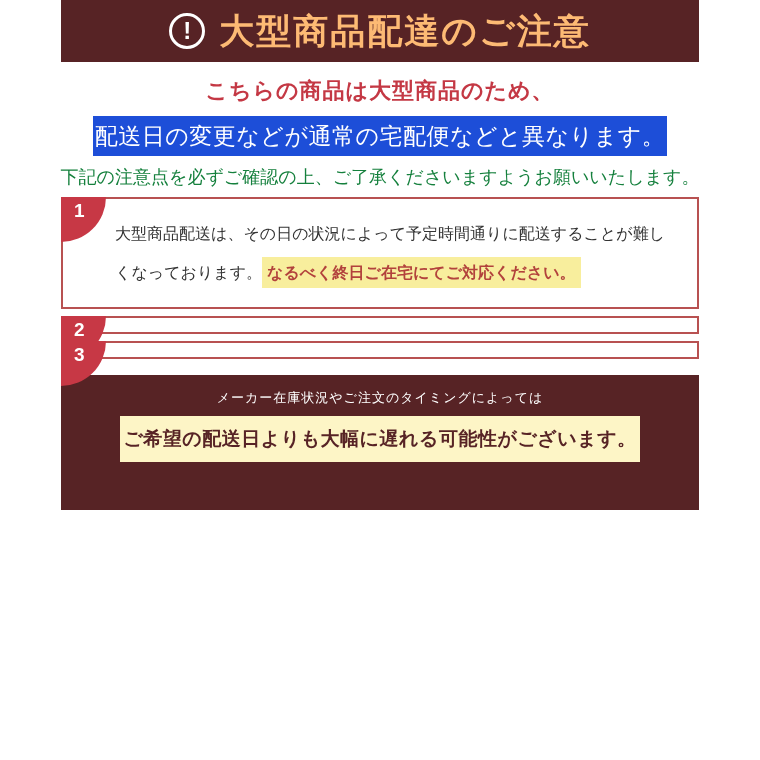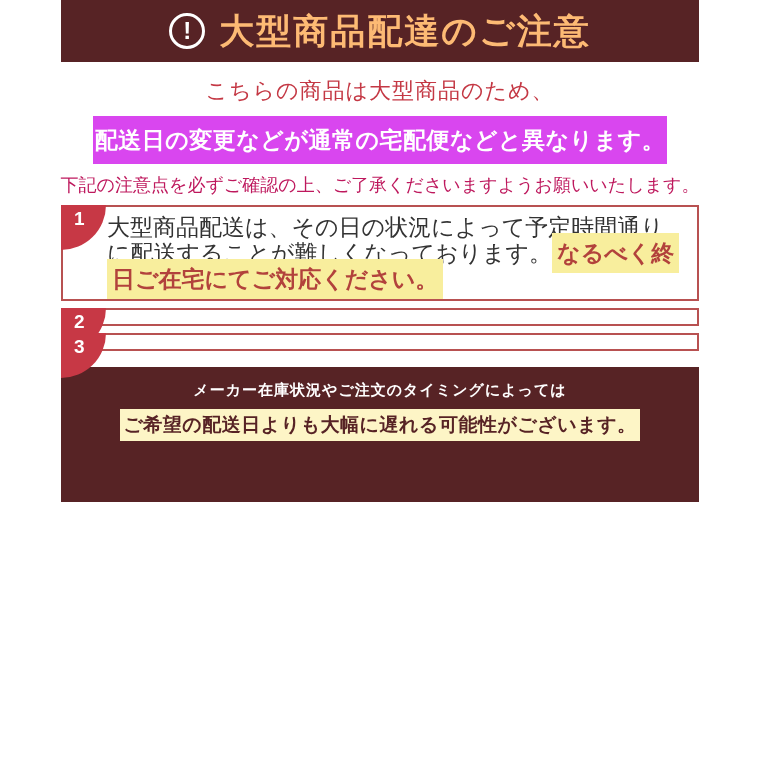--- a/index.html
+++ b/index.html
@@ -28,31 +28,31 @@
     display:flex;align-items:center;justify-content:center;
     color:#ffffff;font-weight:bold;font-size:24px;line-height:1;
   }
   .header h1{
     margin:0;color:#fdba74;font-size:35px;font-weight:bold;letter-spacing:2px;
   }
 
   
   .lead{
     margin:14px 0 0 0;text-align:center;
-    color:#c43844;font-size:22px;font-weight:normal;letter-spacing:1px;
+    color:#c43844;font-size:22px;font-weight:bold;letter-spacing:1px;
   }
   .banner{
-    margin:10px auto 0 auto;width:574px;height:48px;
-    background:#d946ef;color:#ffffff;
+    margin:10px auto 0 auto;width:574px;height:40px;
+    background:#1d4ed8;color:#ffffff;
     display:flex;align-items:center;justify-content:center;
-    font-size:23px;font-weight:bold;letter-spacing:0.5px;
+    font-size:23px;font-weight:normal;letter-spacing:0.5px;
   }
   .note{
     margin:9px 0 0 0;text-align:center;
-    color:#be185d;font-size:18px;letter-spacing:0;
+    color:#15803d;font-size:18px;letter-spacing:0;
   }
 
   
   .box{
     position:relative;
     box-sizing:border-box;
     border:2px solid #b85151;
     background:#ffffff;
     margin-top:8px;
     padding:7px 20px 7px 44px;
@@ -62,22 +62,22 @@
     position:absolute;top:-2px;left:-2px;
     width:45px;height:45px;
     background:#c73845;
     border-radius:0 0 100% 0;
     color:#ffffff;font-size:19px;font-weight:bold;
     box-sizing:border-box;
     padding:3px 0 0 13px;
     line-height:1.2;
   }
   .box p{
-    margin:0;
-    font-size:23px;line-height:26px;
+    margin:8px;
+    font-size:16px;line-height:39px;
     color:#333333;letter-spacing:0;
   }
   .hl{
     background:#f8ee9d;
     color:#b2423c;
     font-weight:bold;
     padding:7px 5px;
     box-decoration-break:clone;
     -webkit-box-decoration-break:clone;
   }
@@ -86,25 +86,25 @@
   .footer{
     box-sizing:border-box;
     margin-top:16px;
     width:638px;height:135px;
     margin-left:auto;margin-right:auto;
     background:#572325;
     display:flex;flex-direction:column;align-items:center;
     padding-top:14px;
   }
   .footer .f-line{
-    margin:0;color:#ffffff;font-size:15px;font-weight:bold;letter-spacing:1px;
+    margin:0;color:#ffffff;font-size:13px;font-weight:normal;letter-spacing:1px;
   }
   .cream{
     margin-top:9px;
-    width:520px;height:32px;
+    width:520px;height:46px;
     background:#fdf5c6;
     display:flex;align-items:center;justify-content:center;
     color:#572325;font-size:19px;font-weight:bold;letter-spacing:0.5px;
   }
 </style>
 </head>
 <body>
 
 <div class="page">
 

